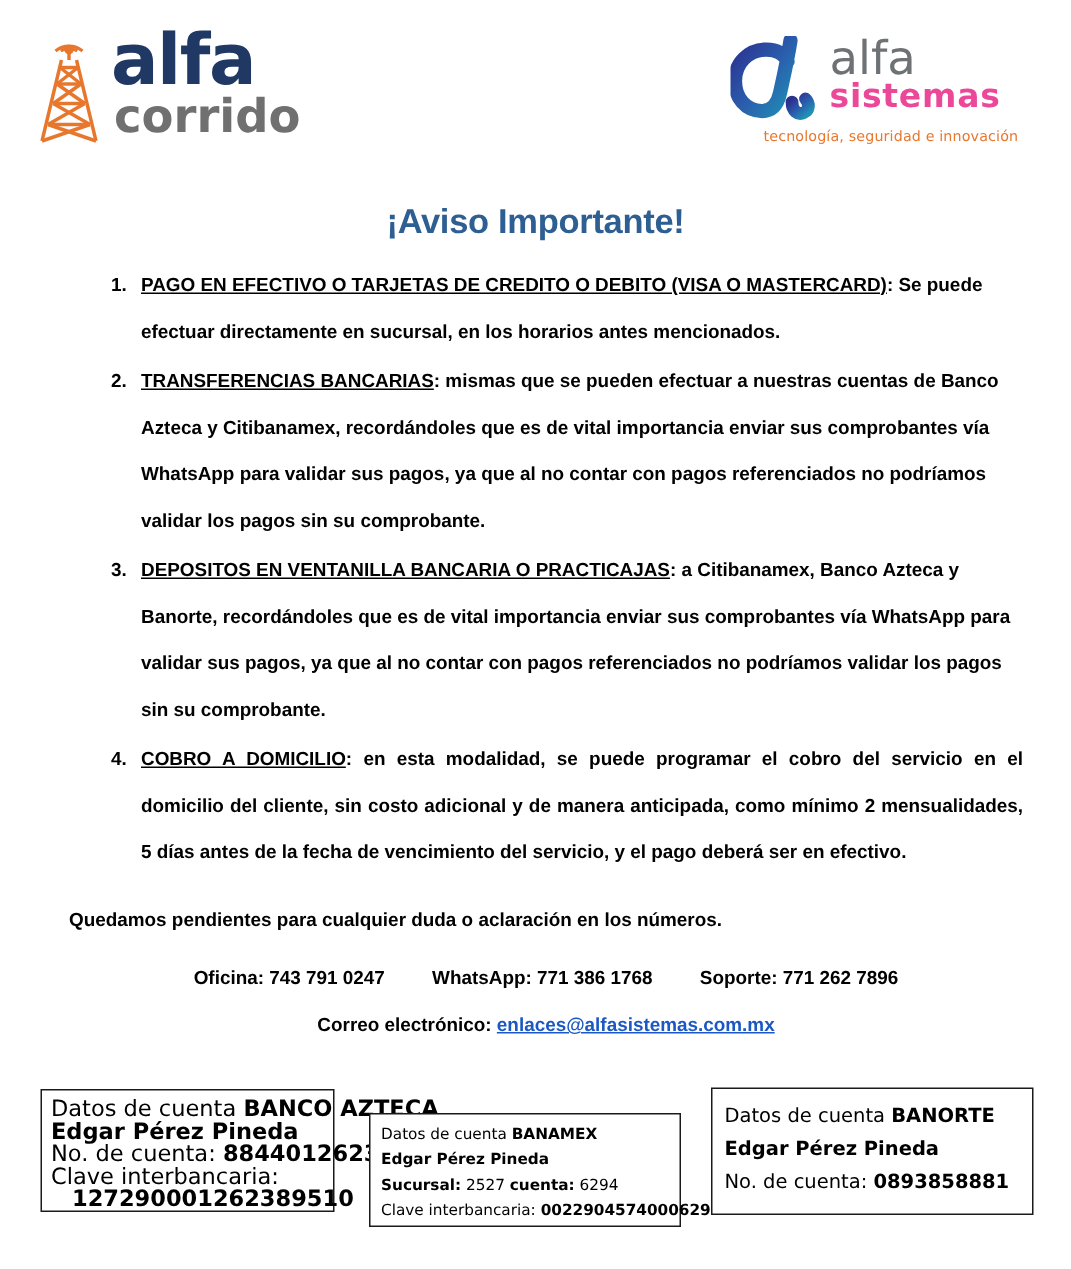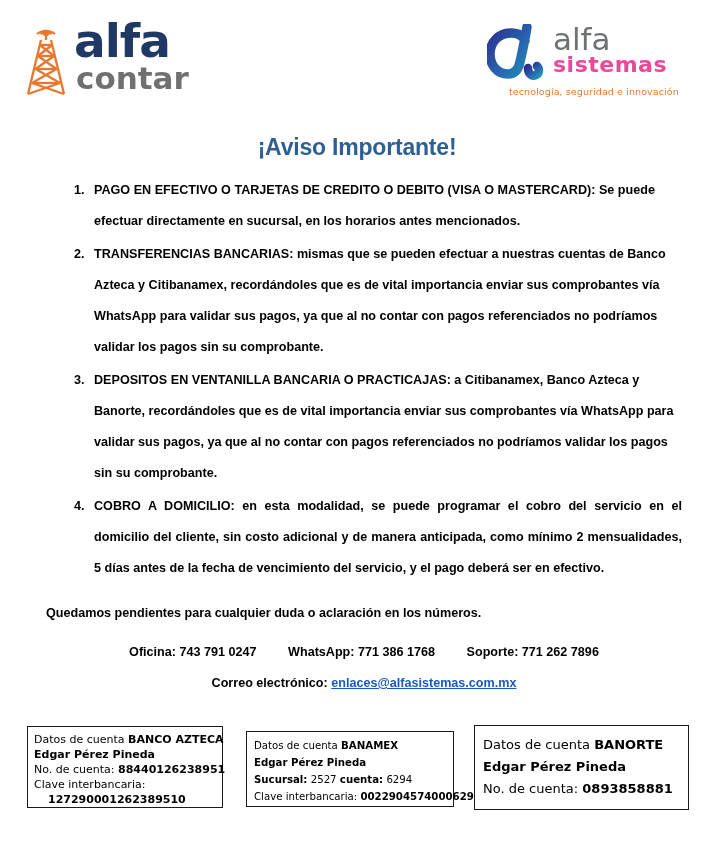--- a/index.html
+++ b/index.html
@@ -140,20 +140,21 @@
     padding-left: 6px;
     font-weight: 600;
   }
   ol.modalidades > li .li-body {
     display: block;
   }
   li.justify .li-body {
     text-align: justify;
   }
   .underlined {
+    text-decoration: underline;
     font-weight: 600;
   }
 
   .closing {
     font-size: 12.6px;
     line-height: 31px;
     margin: 14px 0 0 0;
     font-weight: 600;
   }
 
@@ -194,26 +195,26 @@
     box-sizing: border-box;
     background: #fff;
     font-family: "DejaVu Sans", sans-serif;
   }
   #box-azteca {
     left: 27px;
     top: 4px;
     width: 196px;
     height: 82px;
     padding: 5px 6px 4px 6px;
-    font-size: 11px;
+    font-size: 15px;
     line-height: 15px;
   }
   #box-banamex {
     left: 246px;
-    top: 9px;
+    top: 20px;
     width: 208px;
     height: 76px;
     padding: 5px 6px 4px 7px;
     font-size: 10.2px;
     line-height: 17px;
   }
   #box-banorte {
     left: 474px;
     top: 3px;
     width: 215px;
@@ -254,21 +255,21 @@
         <line x1="18" y1="42" x2="36.5" y2="55"></line>
         <line x1="34" y1="42" x2="15.5" y2="55"></line>
         <line x1="15.5" y1="55" x2="40" y2="69"></line>
         <line x1="36.5" y1="55" x2="12" y2="69"></line>
         <line x1="12" y1="69" x2="44" y2="80"></line>
         <line x1="40" y1="69" x2="8" y2="80"></line>
       </g>
     </svg>
     <div class="enlace-words">
       <span class="enlace-alfa">alfa</span>
-      <span class="enlace-sub">contar</span>
+      <span class="enlace-sub">corrido</span>
     </div>
   </div>
 
   <div class="logo-sistemas">
     <div class="sistemas-top">
       <svg class="alpha-mark" viewBox="0 0 62 58">
         <defs>
           <linearGradient id="amg" x1="0" y1="0" x2="1" y2="1">
             <stop offset="0%" stop-color="#2b2f8e"></stop>
             <stop offset="55%" stop-color="#2a5fae"></stop>

